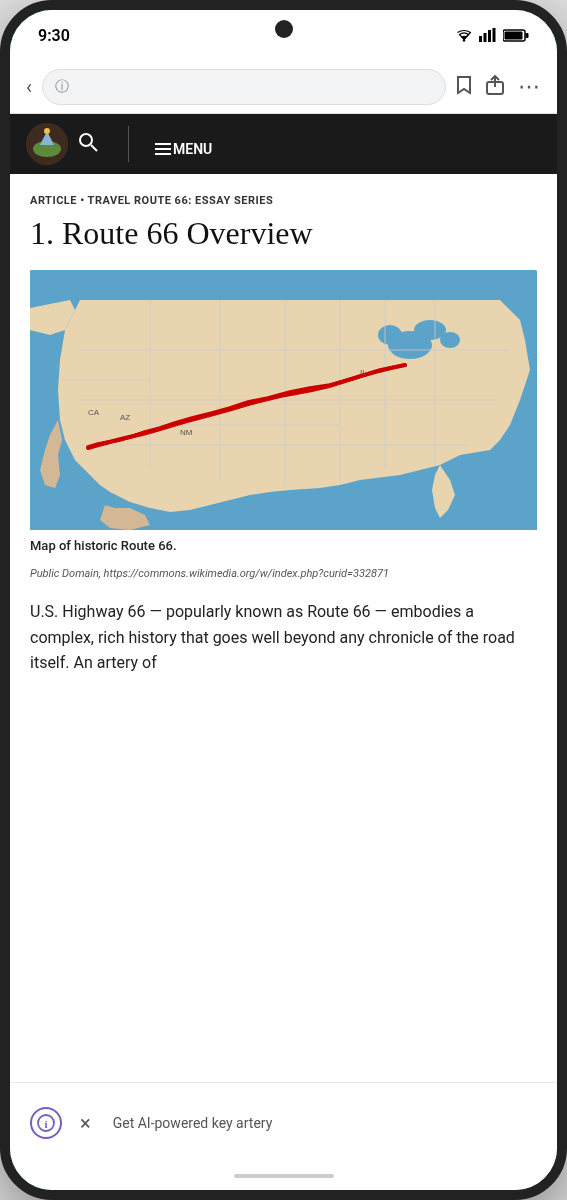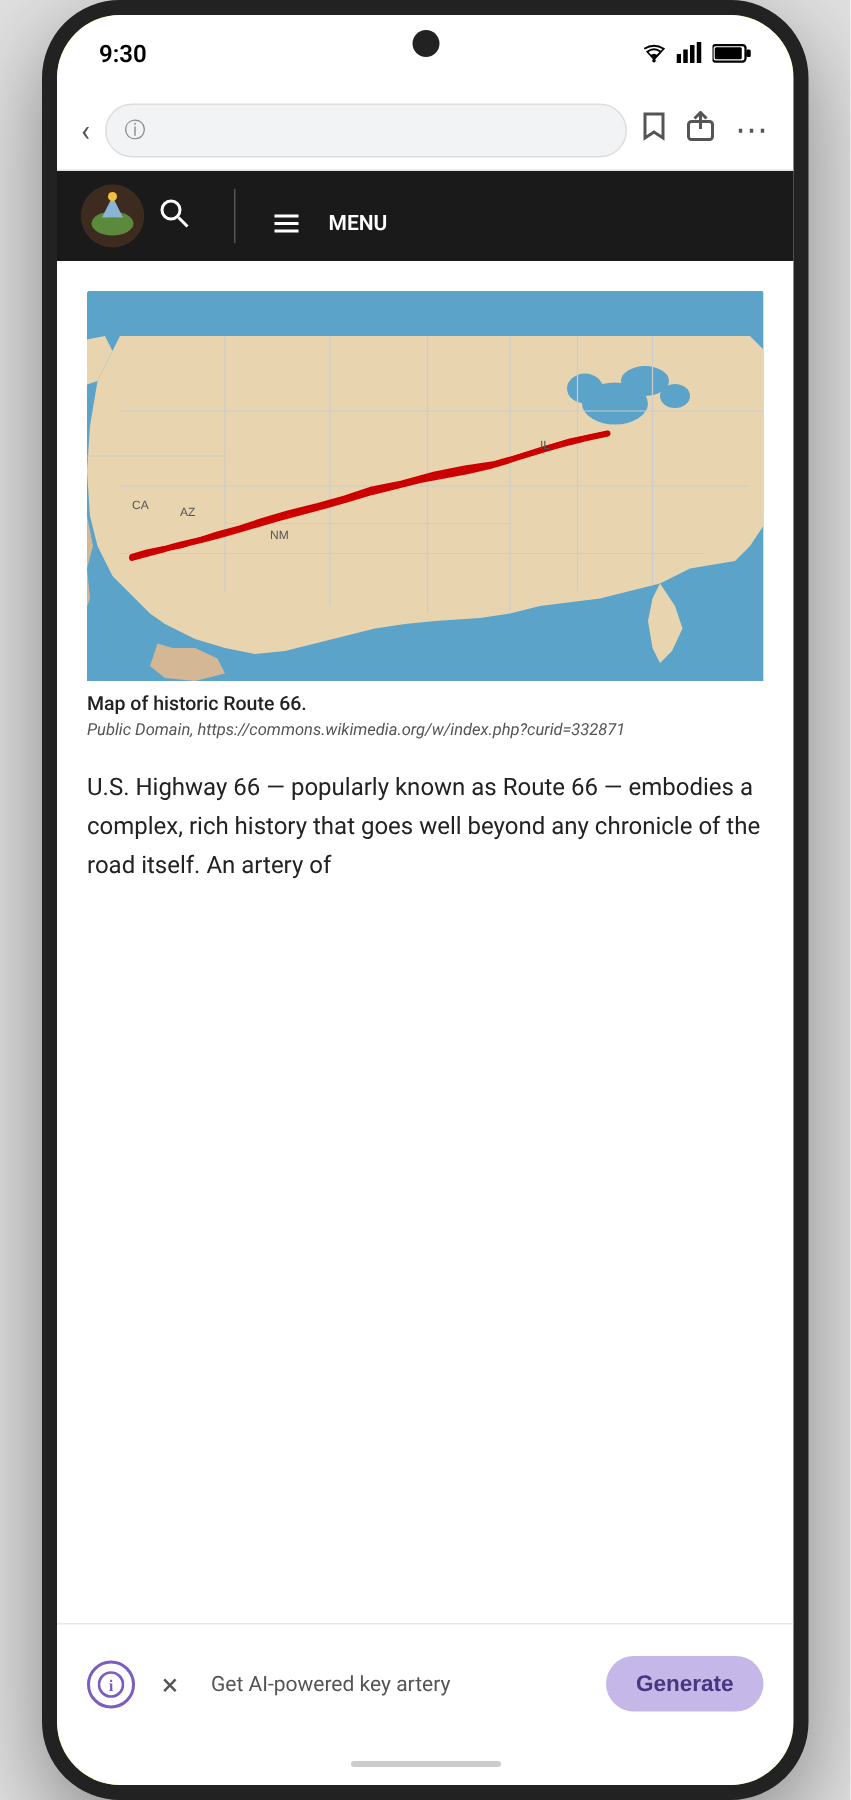--- a/index.html
+++ b/index.html
@@ -7,23 +7,23 @@
     body {
       background: #e0e0e0;
       display: flex;
       justify-content: center;
       align-items: center;
       min-height: 100vh;
       font-family: -apple-system, BlinkMacSystemFont, 'Segoe UI', Roboto, sans-serif;
     }
 
     .phone-frame {
-      width: 511px;
+      width: 567px;
       height: 1200px;
-      background: #84cc16;
+      background: #86efac;
       border-radius: 52px;
       border: 10px solid #222;
       overflow: hidden;
       position: relative;
       box-shadow: 0 20px 60px rgba(0,0,0,0.4);
       display: flex;
       flex-direction: column;
     }
 
     
@@ -146,21 +146,21 @@
       height: 36px;
       background: #555;
       margin: 0 4px;
     }
     .nps-menu {
       color: #fff;
       font-size: 14px;
       font-weight: 600;
       display: flex;
       align-items: center;
-      gap: 20px;
+      gap: 2px;
       padding-left: 12px;
       margin-top: 10px;
     }
     .nps-menu-lines {
       display: flex;
       flex-direction: column;
       gap: 3px;
     }
     .nps-menu-line {
       width: 16px;
@@ -205,21 +205,21 @@
       width: 100%;
       height: 260px;
       background: #5ba3c9;
       position: relative;
       overflow: hidden;
     }
 
     .map-caption {
       font-size: 13px;
       color: #222;
-      margin-bottom: 2px;
+      margin-bottom: 13px;
       margin-top: 8px;
       font-weight: 500;
     }
     .map-credit {
       font-size: 11px;
       color: #555;
       font-style: italic;
       margin-bottom: 8px;
       line-height: 1.4;
     }
@@ -367,20 +367,22 @@
       <div class="nps-menu-lines">
         <div class="nps-menu-line"></div>
         <div class="nps-menu-line"></div>
         <div class="nps-menu-line"></div>
       </div>
       <span>MENU</span>
     </div>
   </div>
 
   <div class="article-content">
+    <div class="article-tag">ARTICLE • TRAVEL ROUTE 66: ESSAY SERIES</div>
+    <h1 class="article-title">1. Route 66 Overview</h1>
 
     <div class="map-container">
       <div class="map-svg-wrapper">
         <svg width="100%" height="100%" viewBox="0 0 527 260" preserveAspectRatio="xMidYMid slice">
 
           <rect width="527" height="260" fill="#5ba3c9"></rect>
 
           <path d="M 60 30 L 480 30 L 490 40 L 500 50 L 505 70 L 510 100 L 500 130 L 490 155 L 480 170 L 470 180 L 440 185 L 420 195 L 400 200 L 380 205 L 340 210 L 320 215 L 300 218 L 270 220 L 250 222 L 230 225 L 210 230 L 190 235 L 170 240 L 150 242 L 130 238 L 110 232 L 90 222 L 80 215 L 70 205 L 55 190 L 45 170 L 40 150 L 38 120 L 40 90 L 45 60 L 55 40 Z" fill="#e8d5b0"></path>
 
           <ellipse cx="390" cy="75" rx="22" ry="14" fill="#5ba3c9"></ellipse>
@@ -431,19 +433,18 @@
 
   <div class="bottom-bar">
     <div class="bottom-info-icon">
       <svg width="18" height="18" viewBox="0 0 18 18" fill="none">
         <circle cx="9" cy="9" r="8" stroke="#7c5cbf" stroke-width="1.8"></circle>
         <text x="9" y="13.5" text-anchor="middle" font-size="11" fill="#7c5cbf" font-weight="700" font-family="serif">i</text>
       </svg>
     </div>
     <span class="bottom-close">×</span>
     <span class="bottom-label">Get AI-powered key artery</span>
-    <button class="generate-btn">Generate</button>
   </div>
 
   <div class="home-indicator">
     <div class="home-bar"></div>
   </div>
 </div>
 
 </body></html>

